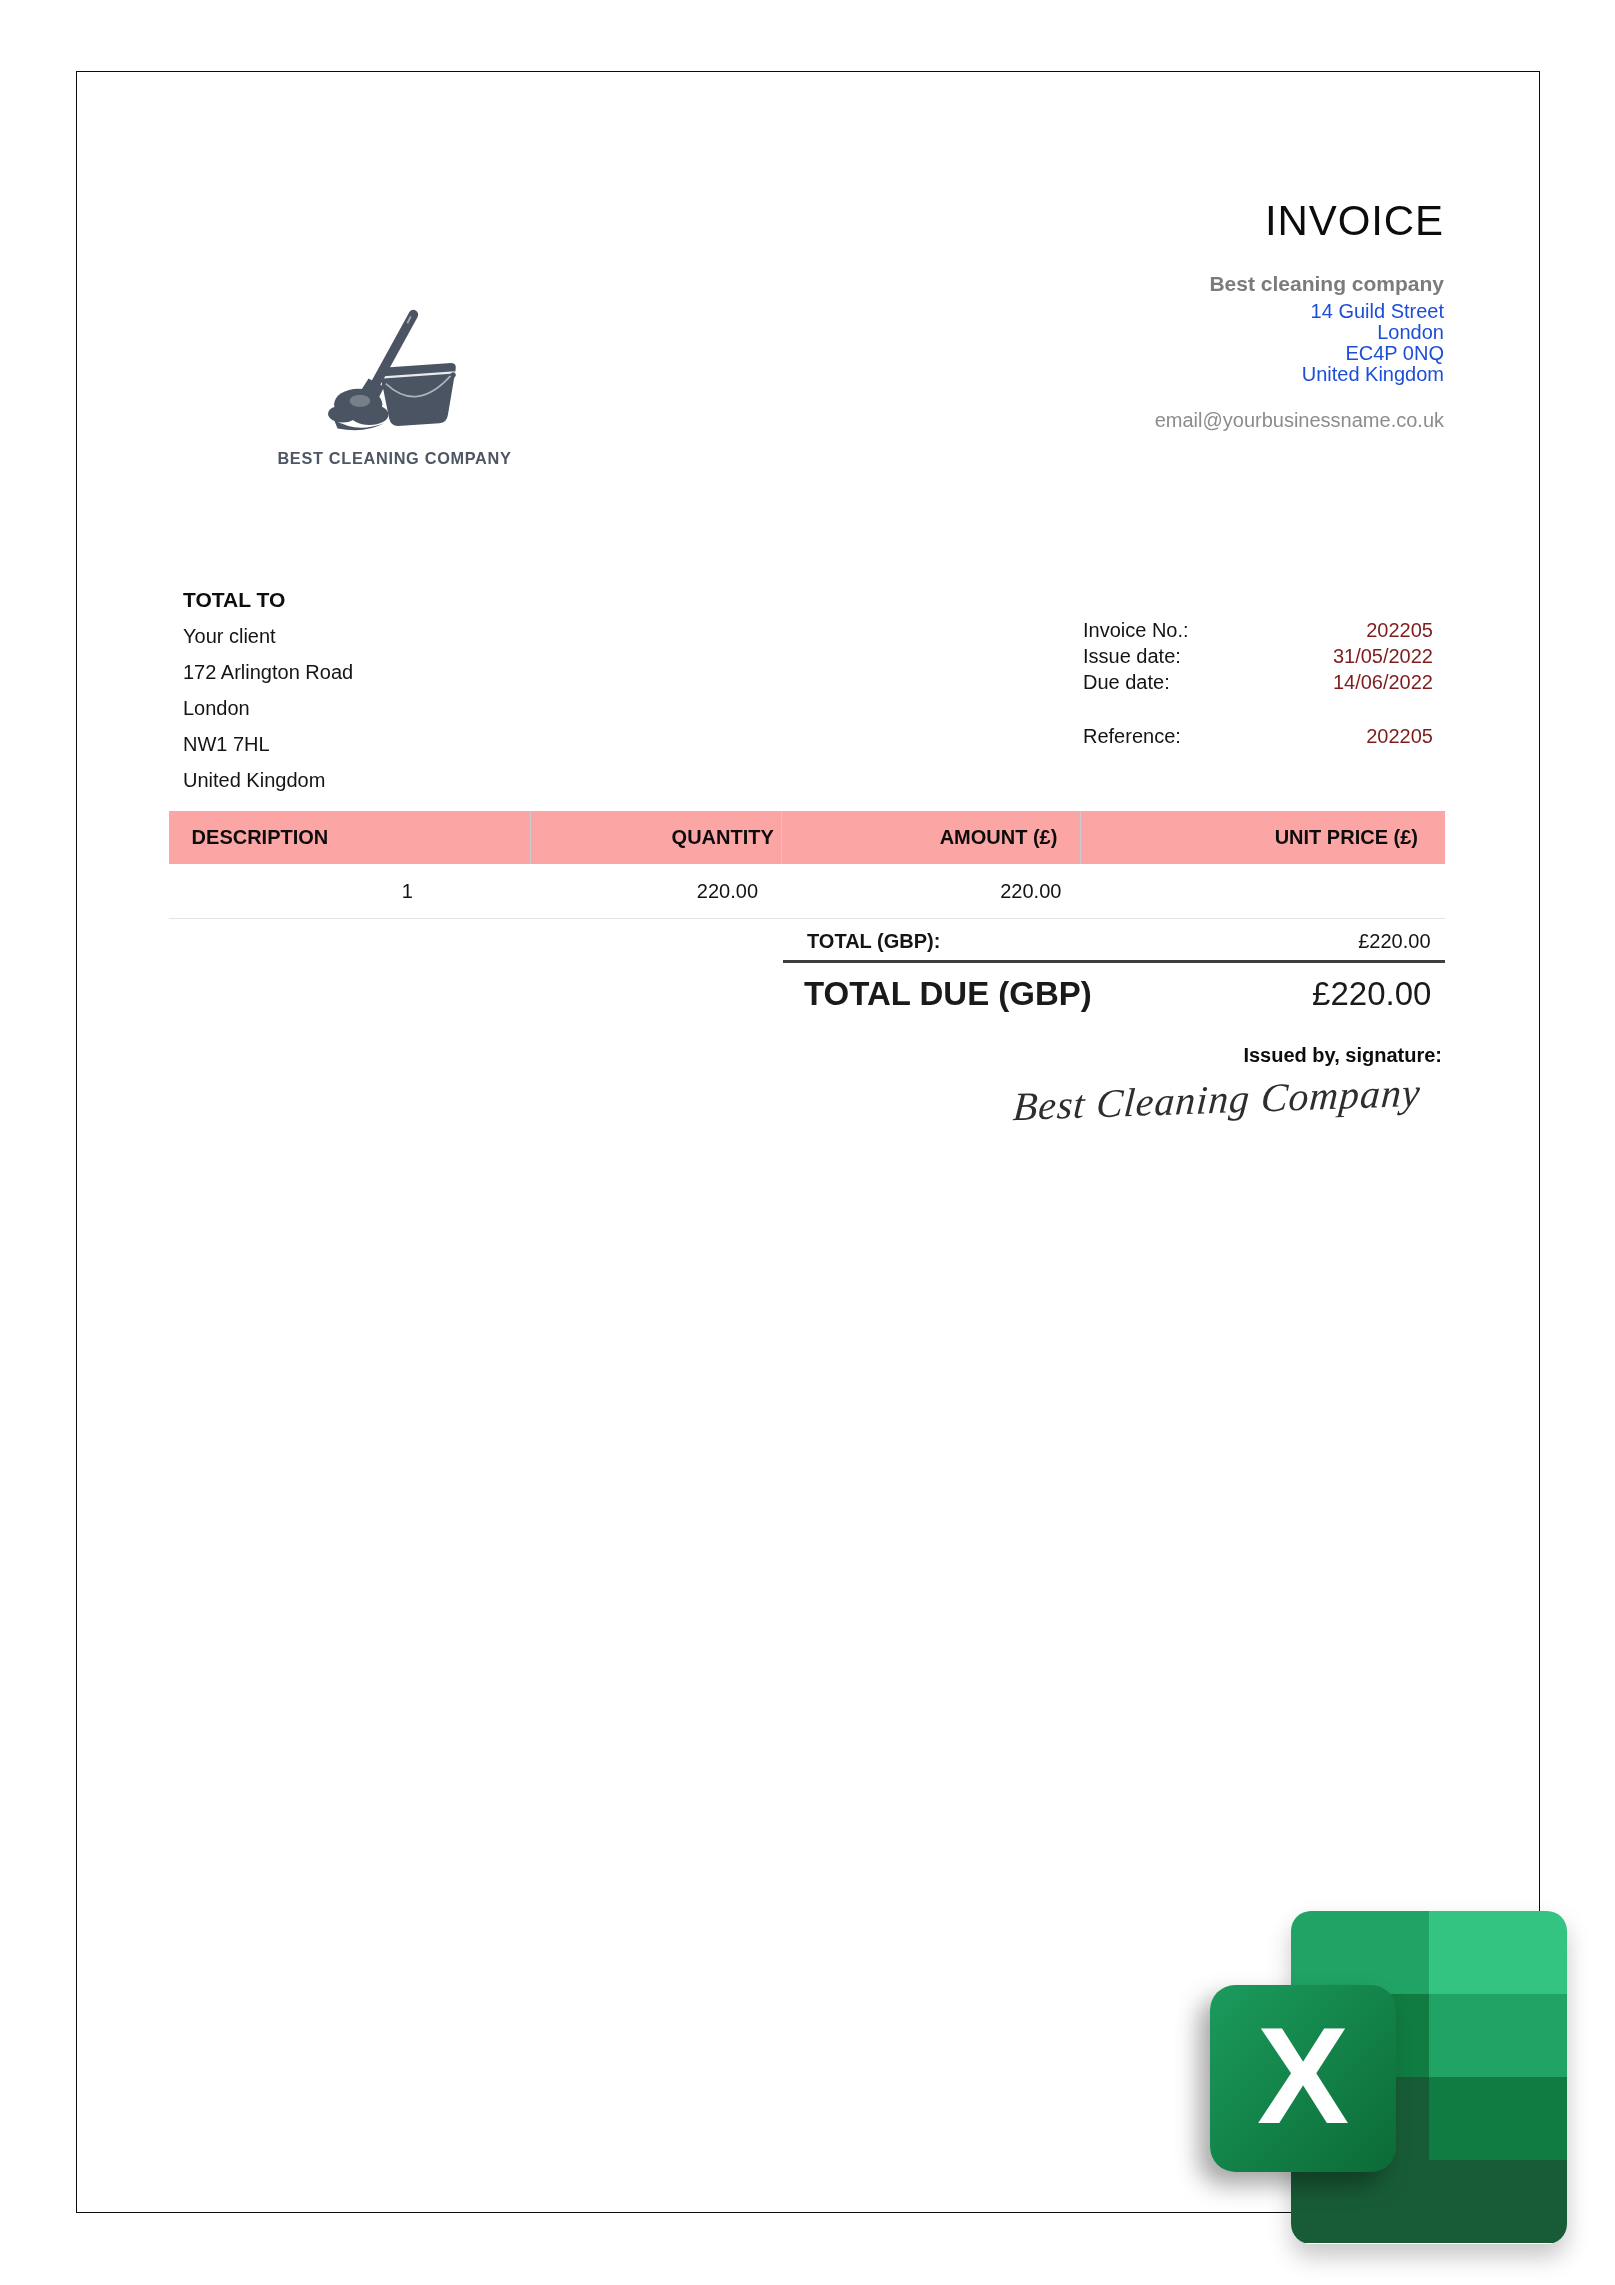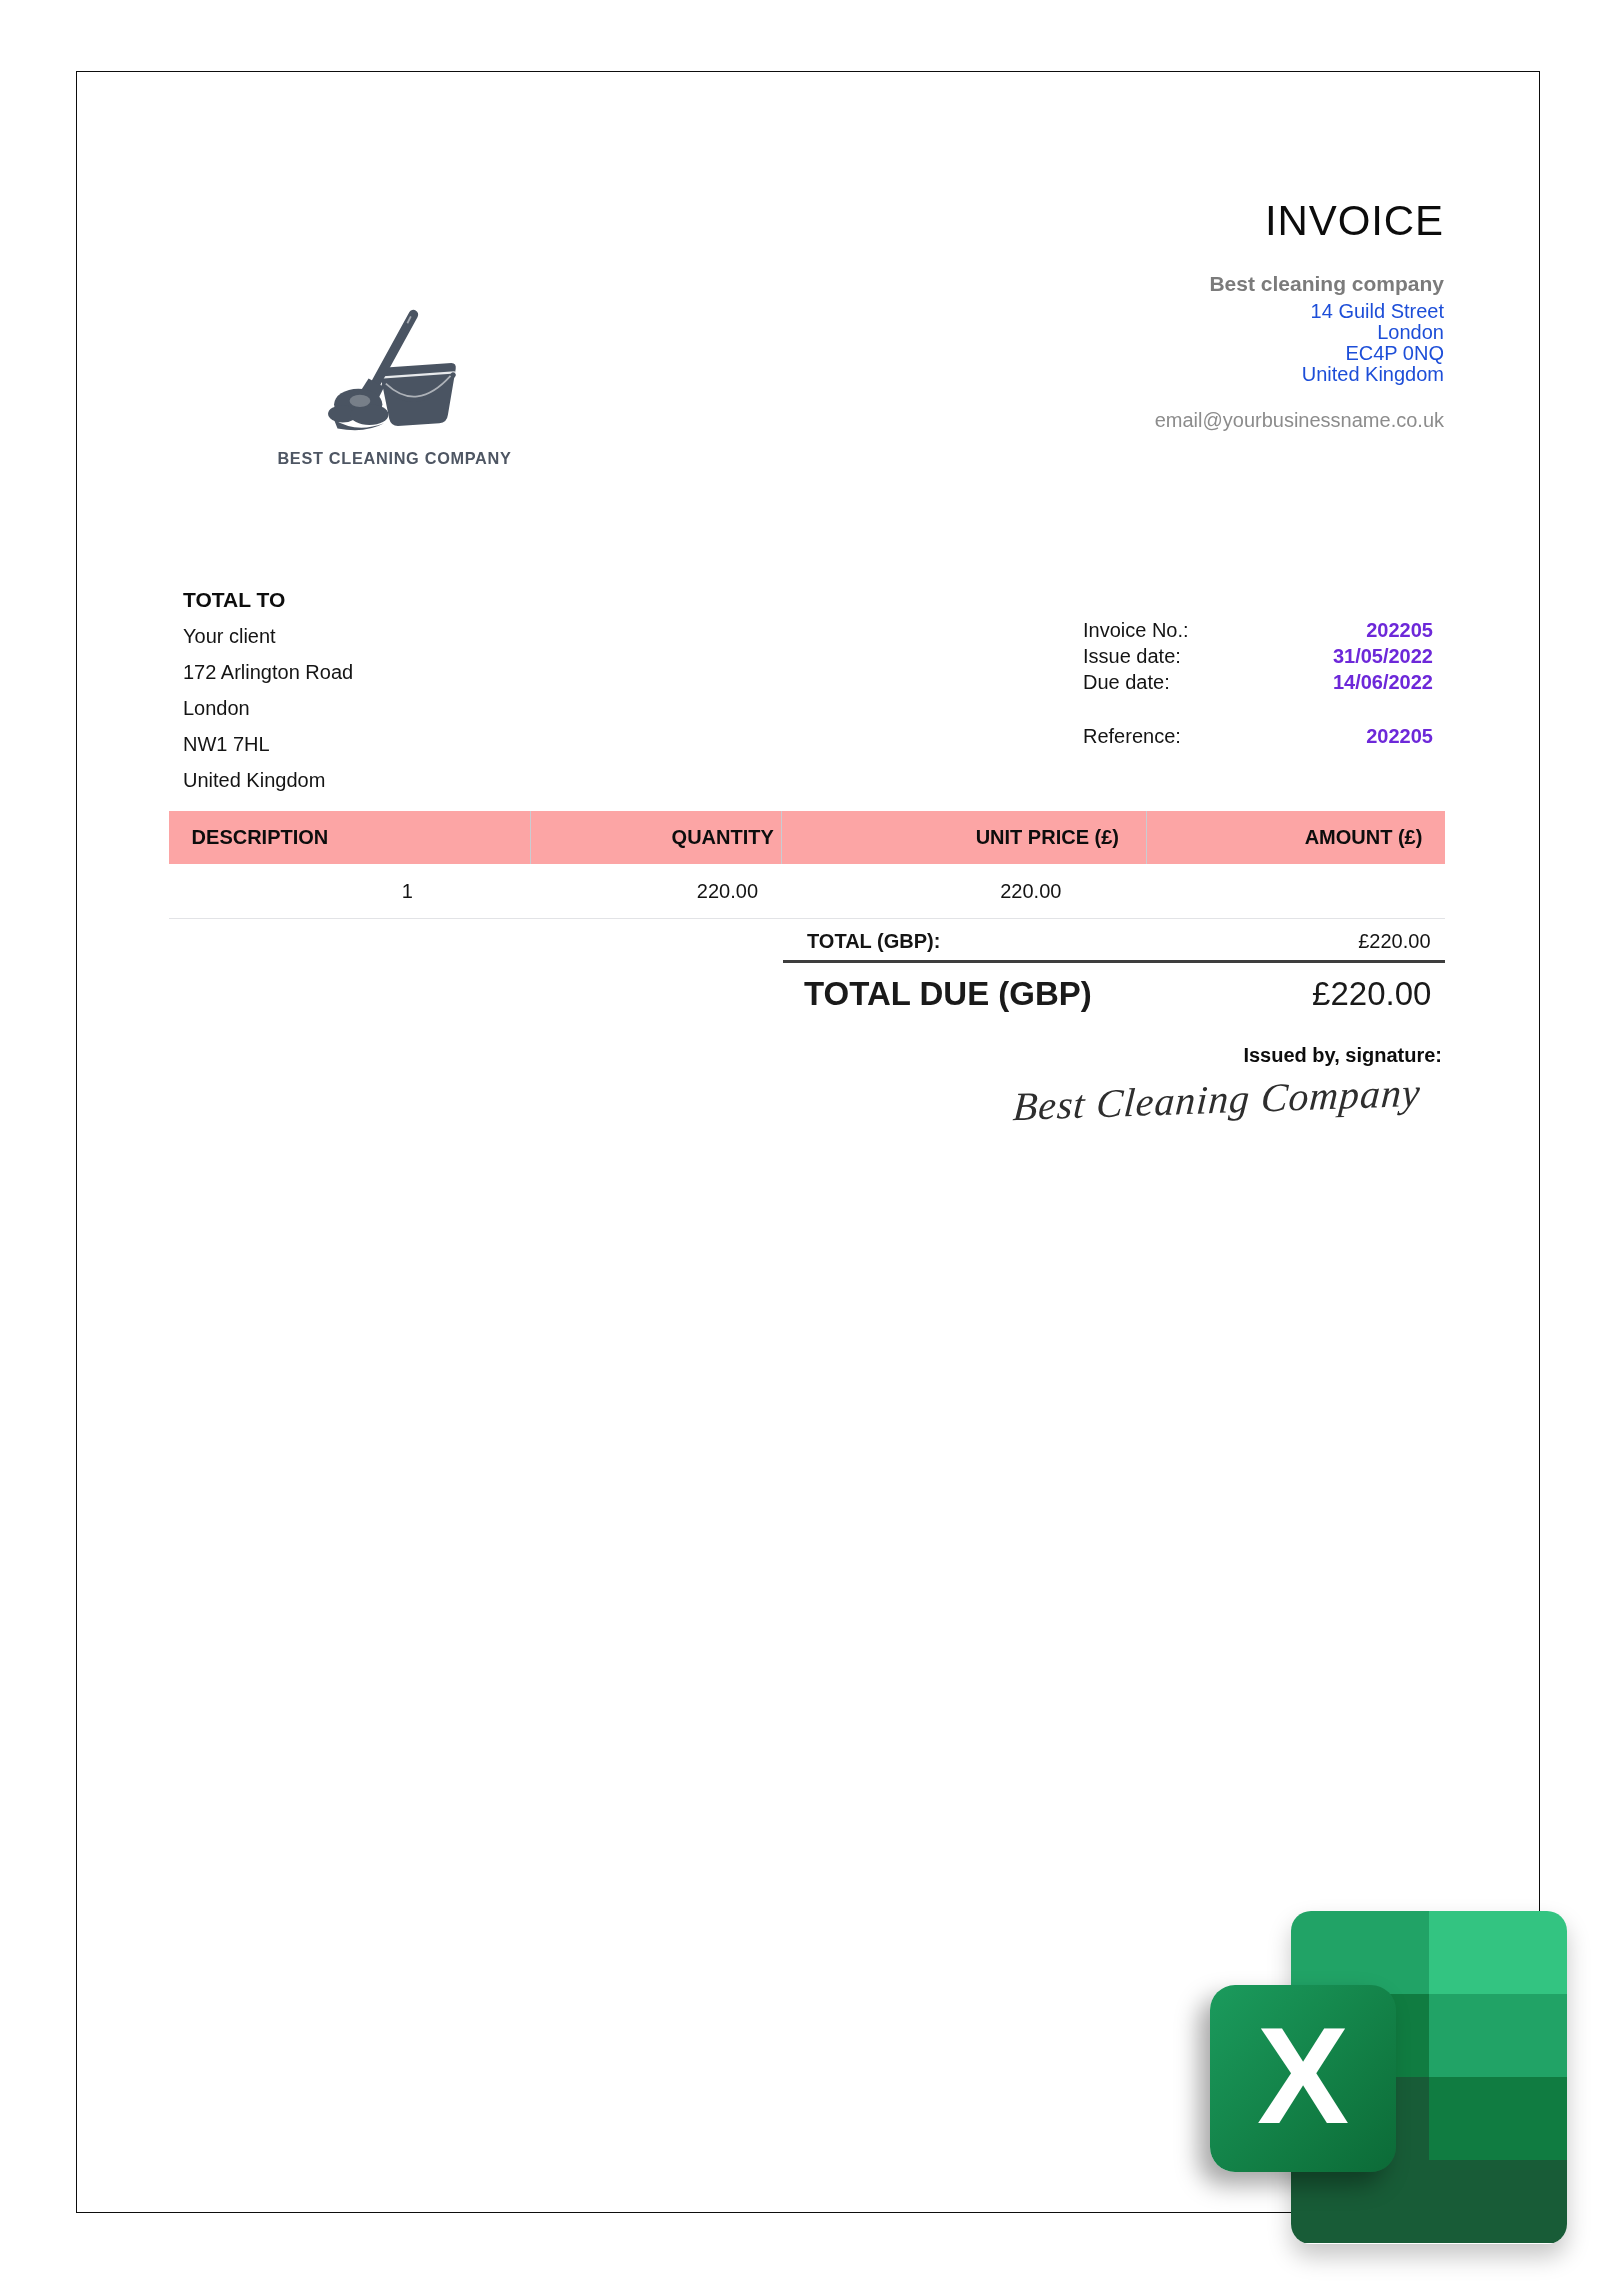--- a/index.html
+++ b/index.html
@@ -24,21 +24,21 @@
   
   .billto-block { position:absolute; left:183px; top:588px; }
   .billto-heading { font-size:21px; font-weight:bold; color:#0d0d0d; margin-bottom:11px; }
   .billto-line { font-size:20px; color:#141414; line-height:26px;margin-top:10px; }
 
   
   .meta-block { position:absolute; left:1083px; top:619px; width:350px; }
   .meta-row { display:flex; justify-content:space-between; align-items:baseline; height:26px; font-size:20px; }
   .meta-row-gap { margin-top:28px; }
   .meta-label { color:#141414; }
-  .meta-value { font-weight:bold; color:#6d28d9; }
+  .meta-value { font-weight:normal; color:#7f1d1d; }
 
   
   .items-table { position:absolute; left:169px; top:811px; width:1276px; }
   .thead { display:flex; height:53px; background:#fca5a5; align-items:center; }
   .th { font-size:20px; font-weight:bold; color:#0d0d0d; height:100%; display:flex; align-items:center; }
   .col-desc  { width:361px; padding-left:22.6px; }
   .col-qty   { width:251px; padding-right:7.2px;  justify-content:flex-end; }
   .col-price { width:365px; padding-right:27px; justify-content:flex-end; }
   .col-amt   { width:299px; padding-right:22.6px; justify-content:flex-end; }
   .th.col-qty, .th.col-price, .th.col-amt { border-left:1.8px solid #c9ccd2; }
@@ -143,22 +143,22 @@
     <div class="meta-row meta-row-gap">
       <span class="meta-label">Reference:</span>
       <span class="meta-value">202205</span>
     </div>
   </div>
 
   <div class="items-table">
     <div class="thead">
       <div class="th col-desc">DESCRIPTION</div>
       <div class="th col-qty">QUANTITY</div>
+      <div class="th col-amt">AMOUNT (£)</div>
       <div class="th col-price">UNIT PRICE (£)</div>
-      <div class="th col-amt">AMOUNT (£)</div>
     </div>
     <div class="trow">
       <div class="td col-qty">1</div>
       <div class="td col-price">220.00</div>
       <div class="td col-amt">220.00</div>
     </div>
     <div class="total-row">
       <div class="total-label">TOTAL (GBP):</div>
       <div class="total-value">£220.00</div>
       <div class="total-row-rule"></div>

